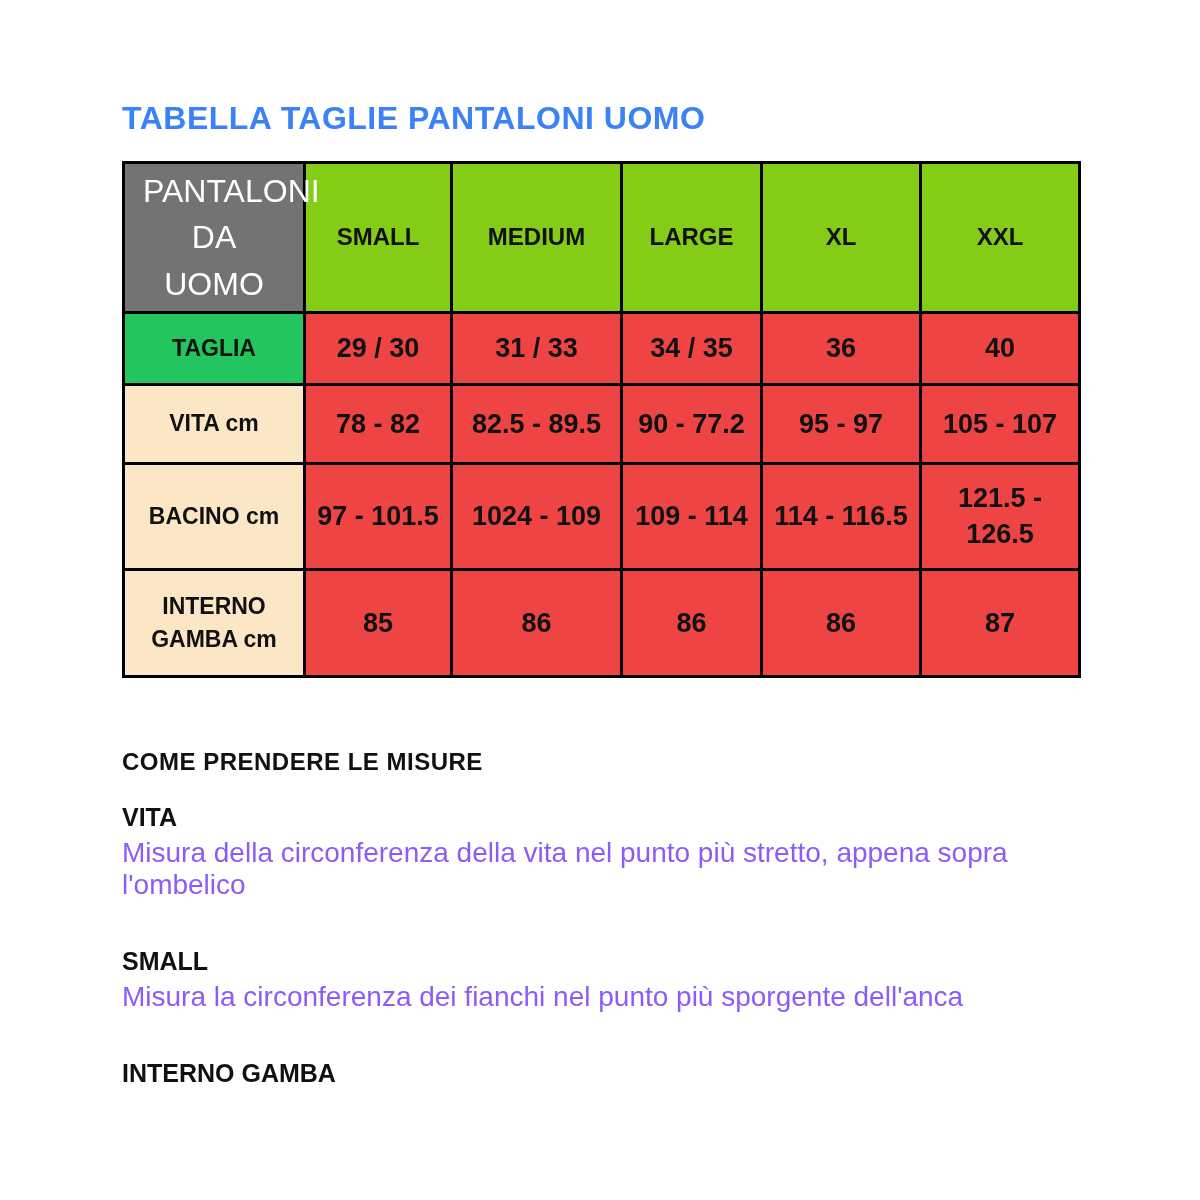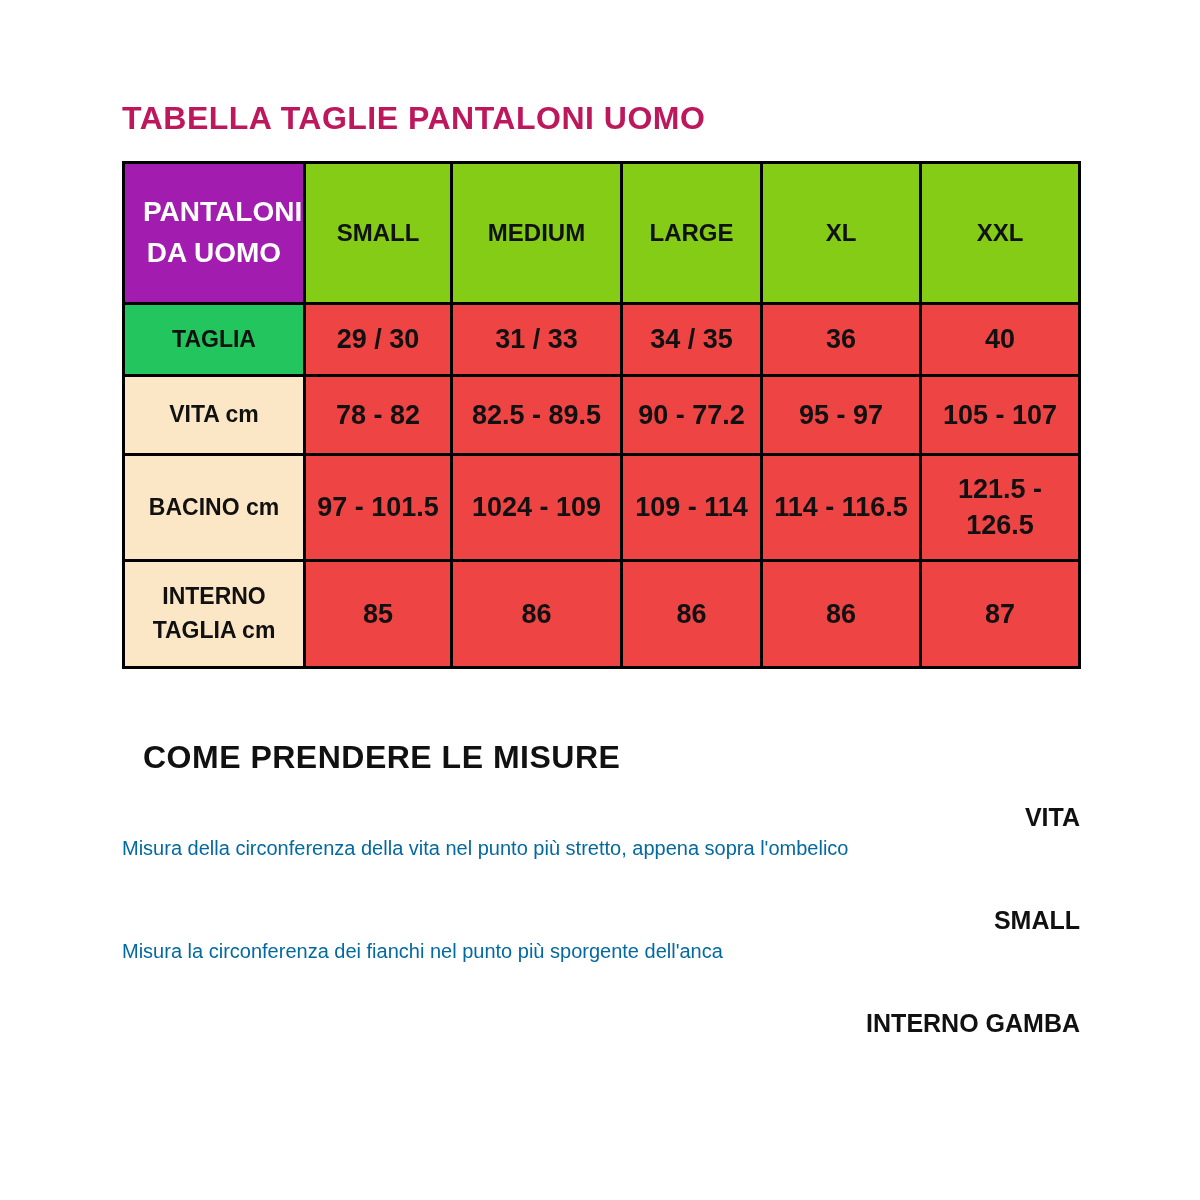--- a/index.html
+++ b/index.html
@@ -12,21 +12,21 @@
     overflow: hidden;
   }
   .page {
     padding: 100px 120px 0 122px;
   }
   h1.page-title {
     font-size: 32px;
     font-weight: bold;
     letter-spacing: 0.5px;
     line-height: 1.15;
-    color: #be185d;
+    color: #3b82f6;
   }
   table.size-table {
     border-collapse: collapse;
     margin-top: 24px;
     width: 956px;
     table-layout: fixed;
   }
   table.size-table td, table.size-table th {
     border: 3px solid #000000;
     text-align: center;
@@ -35,24 +35,24 @@
   }
   .col-label   { width: 181px; }
   .col-small   { width: 147px; }
   .col-medium  { width: 170px; }
   .col-large   { width: 140px; }
   .col-xl      { width: 159px; }
   .col-xxl     { width: 159px; }
 
   tr.header-row td { height: 141px; background: #84cc16; font-size: 24px; font-weight: bold; color: #111111; }
   tr.header-row td.corner-cell {
-    background: #a21caf;
+    background: #737373;
     color: #ffffff;
-    font-size: 28px;
-    font-weight: bold;
+    font-size: 32px;
+    font-weight: normal;
     line-height: 1.45;
     padding: 4px 18px;
   }
   td.row-label {
     background: #FBE7C6;
     font-size: 23px;
     font-weight: bold;
     line-height: 1.45;
     padding: 4px 16px;
   }
@@ -63,39 +63,38 @@
     font-weight: bold;
     line-height: 1.35;
   }
   tr.row-taglia td  { height: 72px; }
   tr.row-vita td    { height: 79px; }
   tr.row-bacino td  { height: 106px; }
   tr.row-interno td { height: 107px; }
 
   h2.guide-title {
     margin-top: 70px;
-    font-size: 32px;
+    font-size: 24px;
     font-weight: bold;
     letter-spacing: 0.5px;
     color: #111111;
-    margin-left: 21px;
   }
   .guide-section h3 {
     font-size: 25px;
     font-weight: bold;
     color: #111111;
   }
   .guide-section p {
-    font-size: 20px;
+    font-size: 28px;
     font-weight: normal;
     margin-top: 5px;
-    color: #0369a1;
+    color: #8b5cf6;
   }
   .guide-section.first h3 { margin-top: 27px; }
-  .guide-section h3 { margin-top: 46px; text-align: right; }
+  .guide-section h3 { margin-top: 46px; }
 </style>
 </head>
 <body>
 
 <div class="page">
 
   <h1 class="page-title">TABELLA TAGLIE PANTALONI UOMO</h1>
 
   <table class="size-table">
     <colgroup>
@@ -133,21 +132,21 @@
       </tr>
       <tr class="row-bacino">
         <td class="row-label">BACINO cm</td>
         <td class="value-cell">97 - 101.5</td>
         <td class="value-cell">1024 - 109</td>
         <td class="value-cell">109 - 114</td>
         <td class="value-cell">114 - 116.5</td>
         <td class="value-cell">121.5 - 126.5</td>
       </tr>
       <tr class="row-interno">
-        <td class="row-label">INTERNO TAGLIA cm</td>
+        <td class="row-label">INTERNO GAMBA cm</td>
         <td class="value-cell">85</td>
         <td class="value-cell">86</td>
         <td class="value-cell">86</td>
         <td class="value-cell">86</td>
         <td class="value-cell">87</td>
       </tr>
     </tbody>
   </table>
 
   <h2 class="guide-title">COME PRENDERE LE MISURE</h2>

